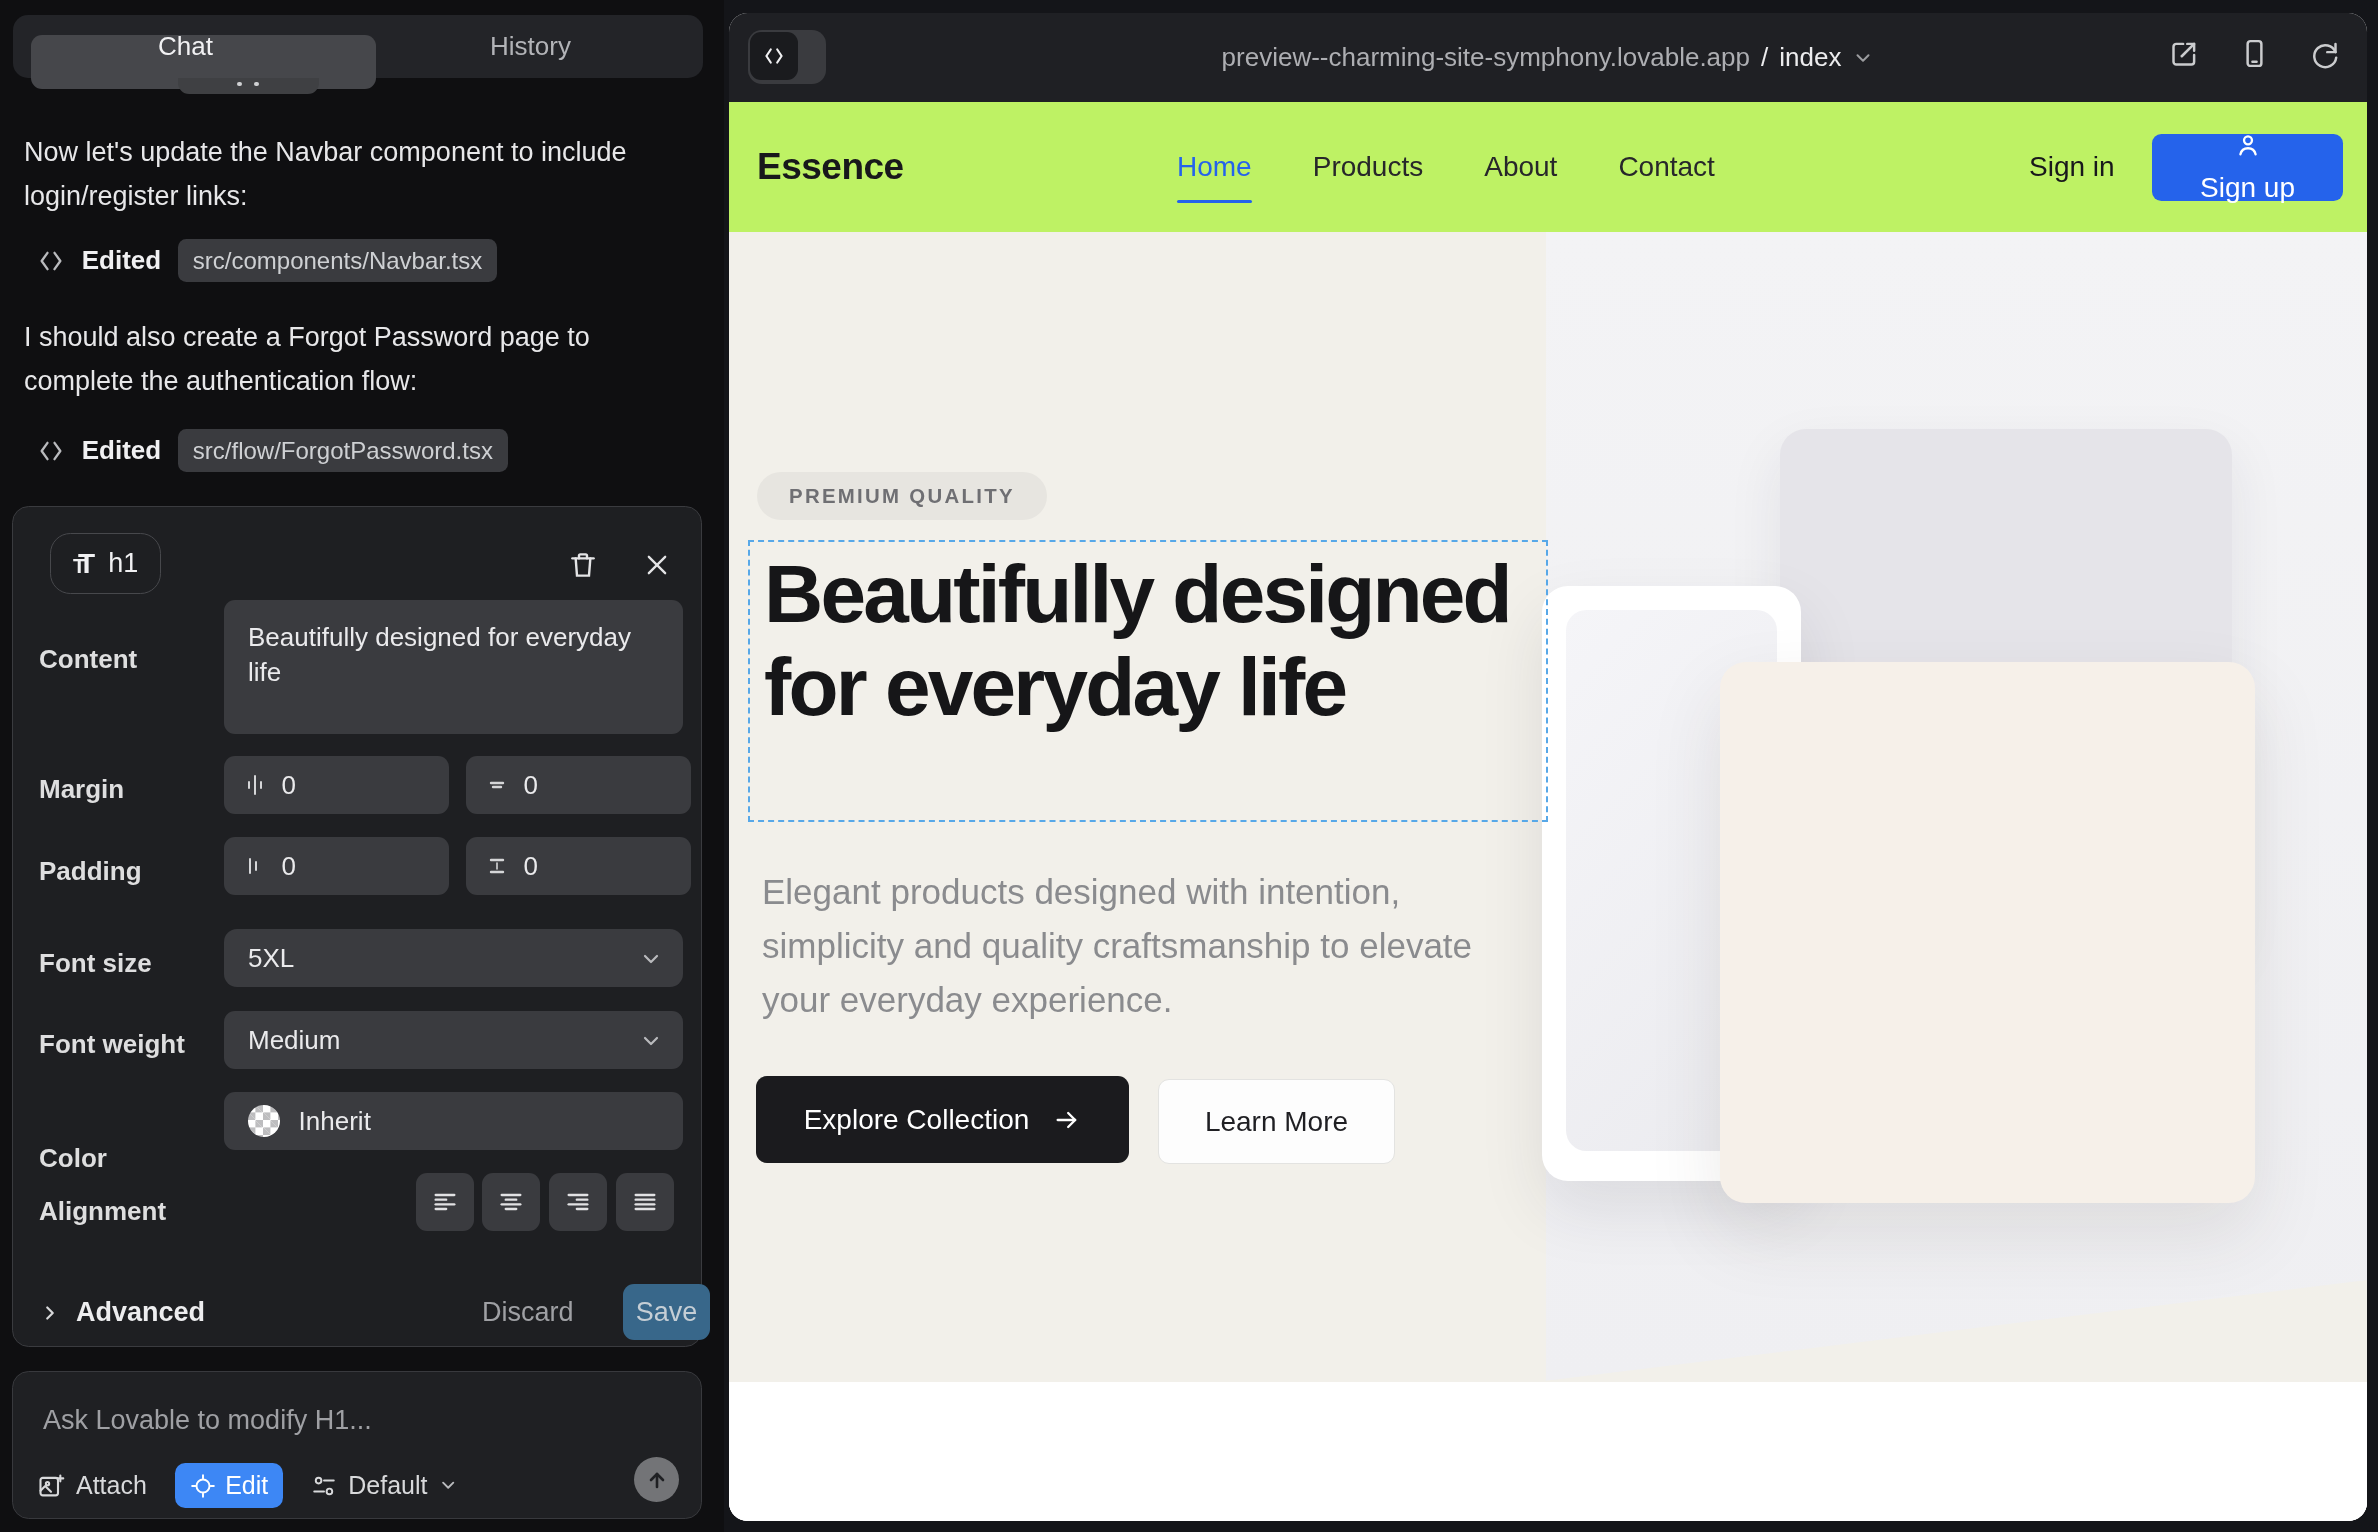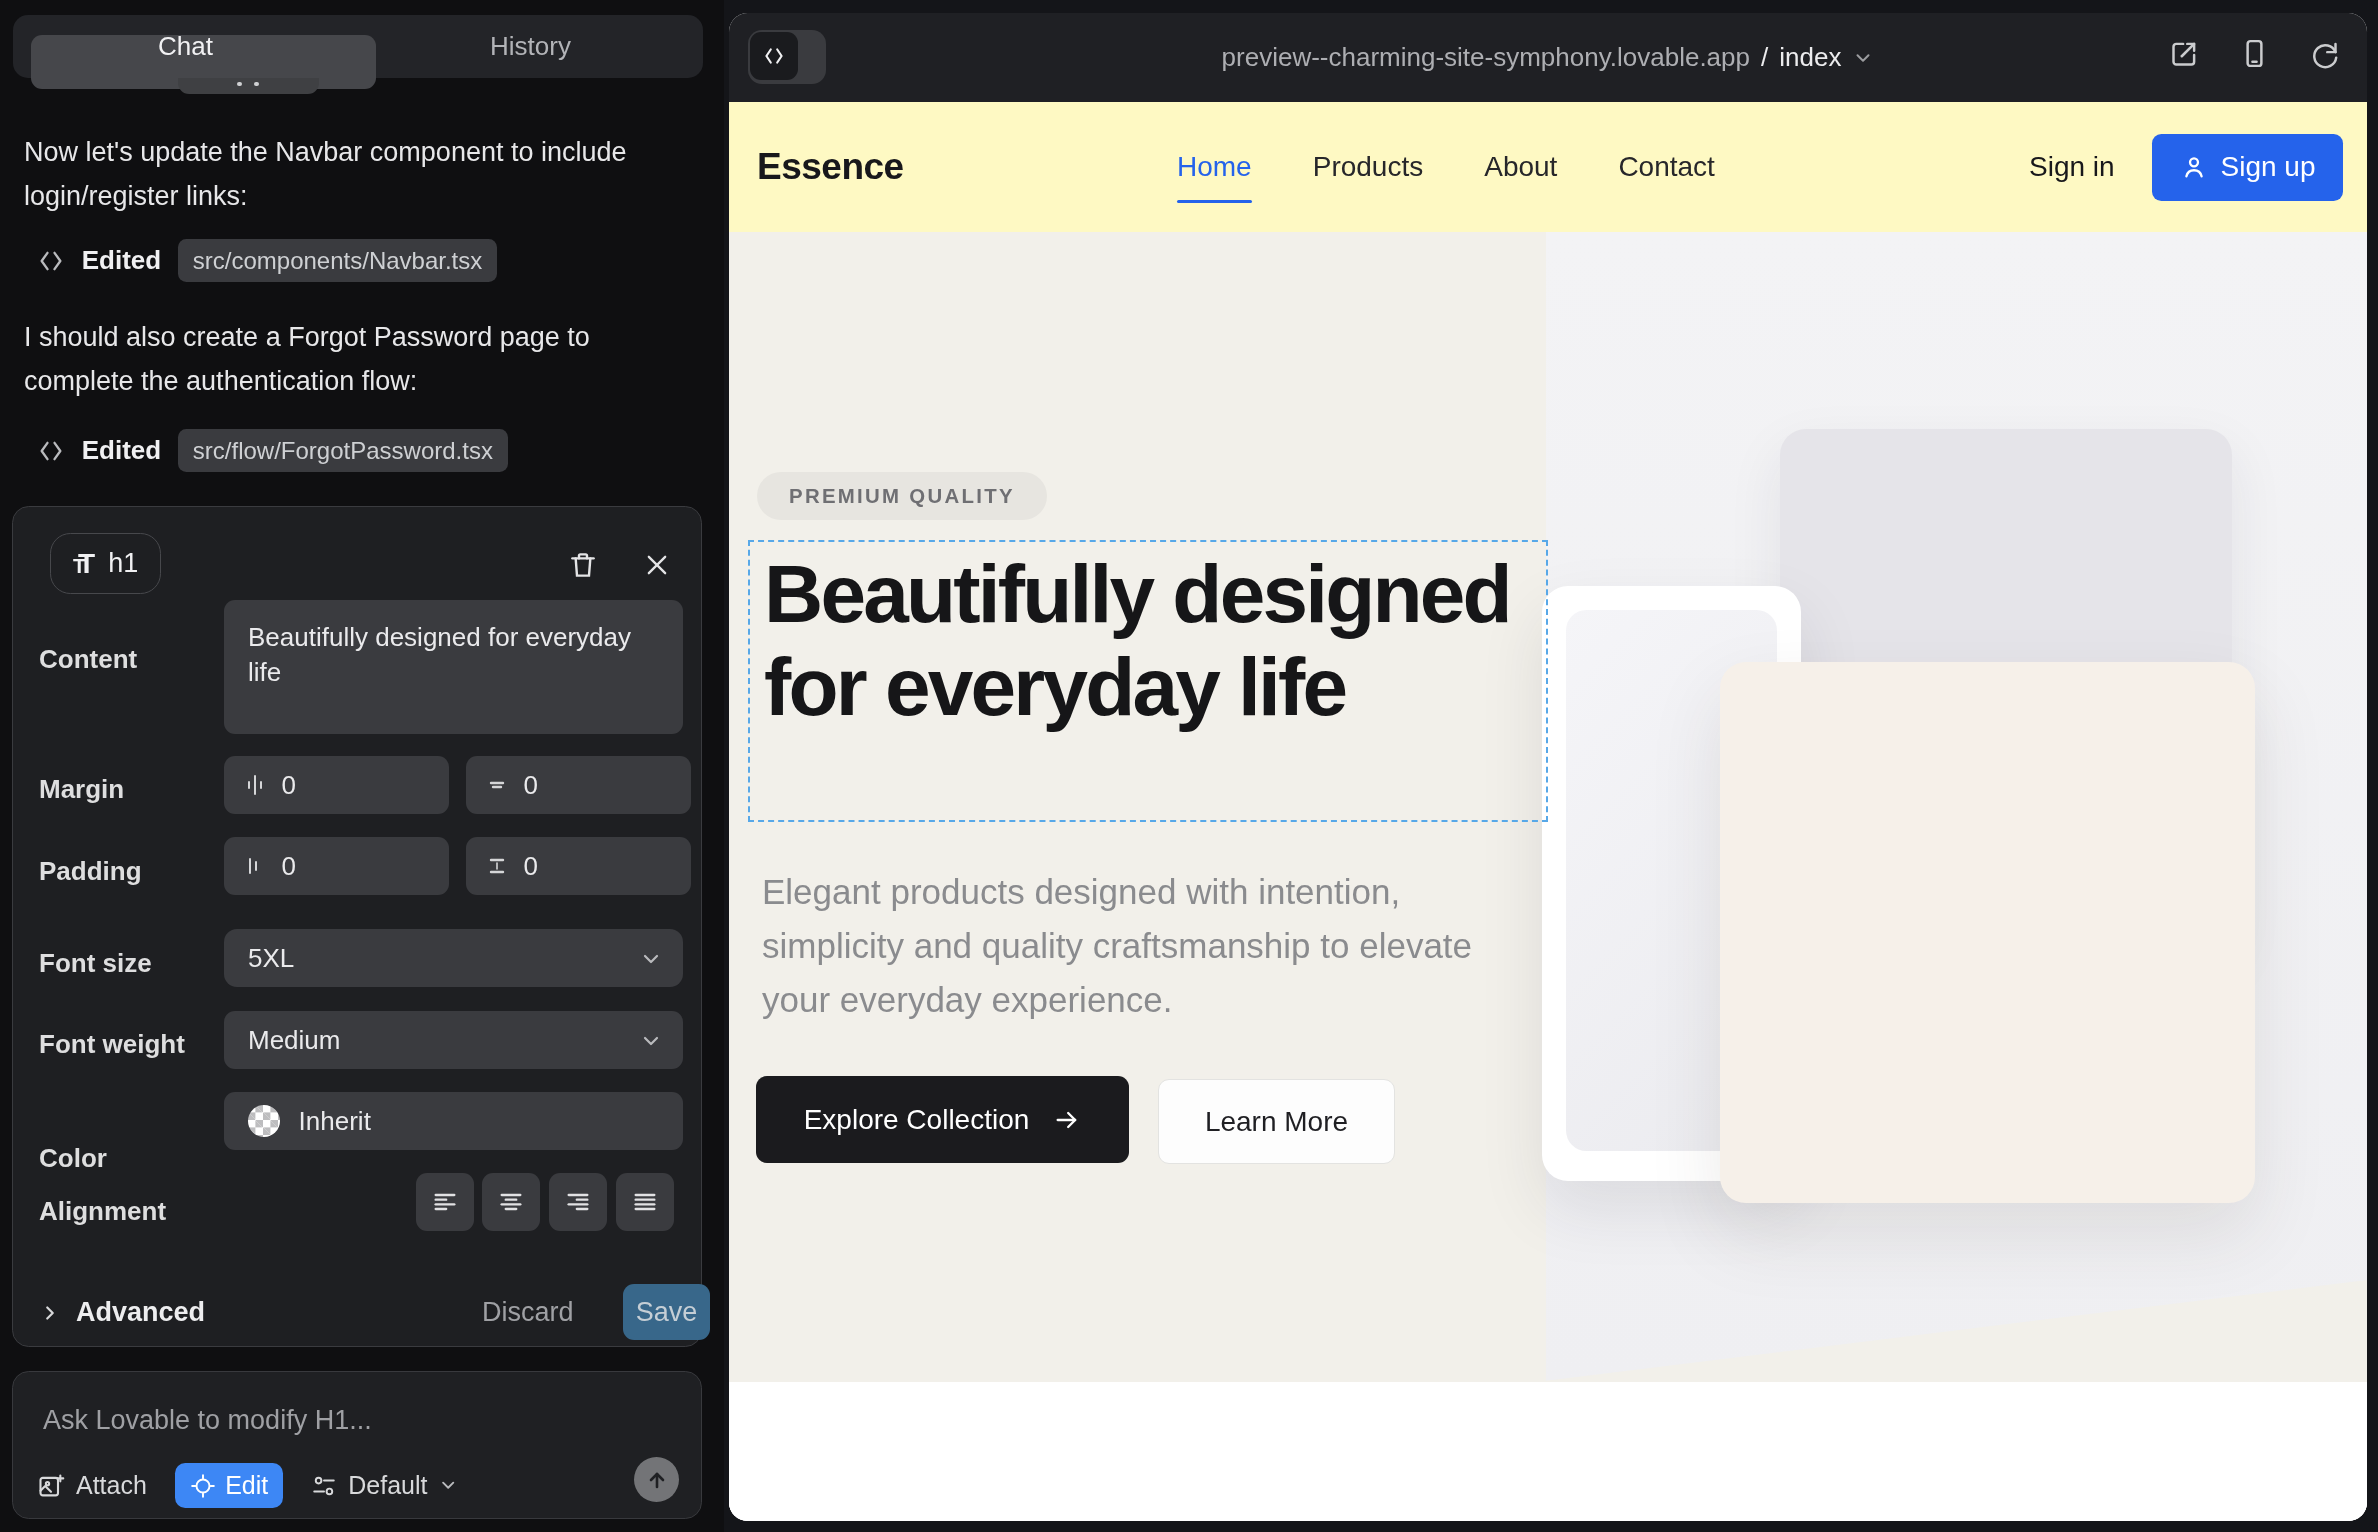--- a/index.html
+++ b/index.html
@@ -56,28 +56,28 @@
   .b-header { left:0; top:0; width:100%; height:89px; background:#1f2024; }
   .code-toggle { left:18.6px; top:16.7px; width:78px; height:54px; background:#3a3b3f; border-radius:14px; }
   .code-toggle .seg { position:absolute; left:2.8px; top:2.8px; width:48px; height:48px; background:#1a1b1e; border-radius:11px; display:flex; align-items:center; justify-content:center; }
   .urlbar { left:0; right:0; top:0; height:89px; display:flex; align-items:center; justify-content:center; gap:11px; font-size:26px; }
   .url-domain { color:#adaeb2; }
   .url-page { color:#ececee; }
   .b-icons { right:26px; top:24px; display:flex; gap:37px; align-items:center; }
 
   
   .site { left:0; top:89px; width:1638px; height:1419px; background:#ffffff; }
-  .navbar { left:0; top:0; width:100%; height:130px; background:#fef9c3; display:flex; align-items:center; }
+  .navbar { left:0; top:0; width:100%; height:130px; background:#bef264; display:flex; align-items:center; }
   .logo { position:absolute; left:28px; font-size:37px; font-weight:bold; color:#18181b; letter-spacing:-0.5px; }
   .nav-links { position:absolute; left:448px; display:flex; gap:61px; font-size:28px; color:#27272a; }
   .nav-link { position:relative; }
   .nav-link.active { color:#2563eb; }
   .nav-link.active::after { content:""; position:absolute; left:0; right:0; bottom:-20.4px; height:3.7px; background:#2563eb; border-radius:1.9px; }
   .signin { position:absolute; left:1300px; font-size:28px; color:#18181b; }
-  .signup { position:absolute; left:1423px; width:191px; height:67px; background:#2563eb; border-radius:9.3px; color:#fff; font-size:28px; display:flex; align-items:center; justify-content:center; gap:13px; }
+  .signup { position:absolute; left:1423px; width:191px; height:67px; background:#2563eb; border-radius:9.3px; color:#fff; font-size:28px; display:flex; align-items:center; justify-content:center; gap:13px;flex-direction:column; }
 
   .hero { left:0; top:130px; width:1638px; height:1150px; background:#f2f0ea; overflow:hidden; }
   .hero-gray { left:817px; top:0; width:821px; height:1150px; background:linear-gradient(180deg,#f3f3f5,#efeff2); }
   .hero-swoosh { left:807px; top:1048px; width:831px; height:102px; background:#f2f0ea; clip-path:polygon(100% 0, 100% 100%, 0 100%); }
   .card { border-radius:26px; }
   .card-gray { left:1051px; top:197px; width:452px; height:519px; background:#e5e4e9; box-shadow:0 22px 56px rgba(40,40,60,0.08); }
   .card-white { left:813px; top:354px; width:259px; height:595px; background:#ffffff; box-shadow:0 28px 65px rgba(40,40,60,0.10); }
   .card-white .inner { position:absolute; left:24px; top:24px; right:24px; bottom:30px; border-radius:20.4px; background:linear-gradient(135deg,#f5f5f8,#ebebef); }
   .card-beige { left:991px; top:430px; width:535px; height:541px; background:#f6f0e9; box-shadow:0 32px 74px rgba(60,50,40,0.10); }
 

